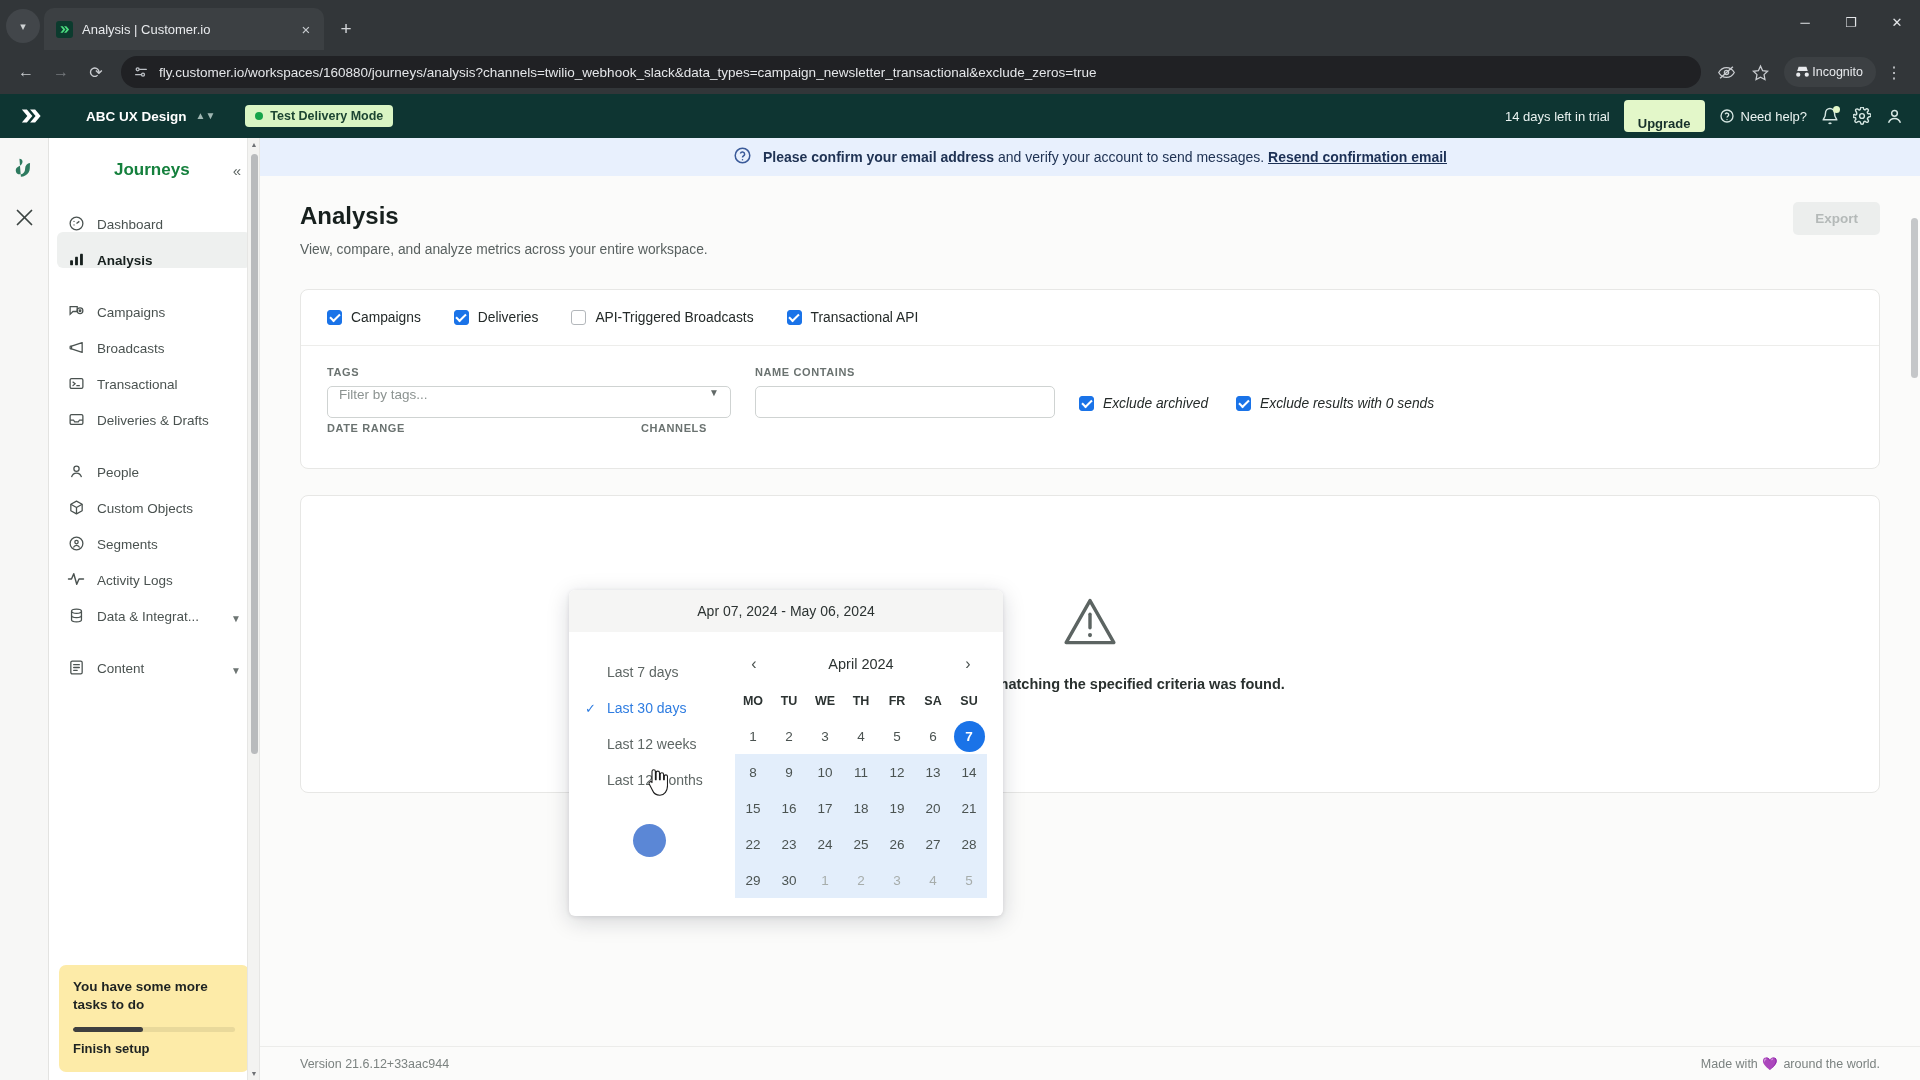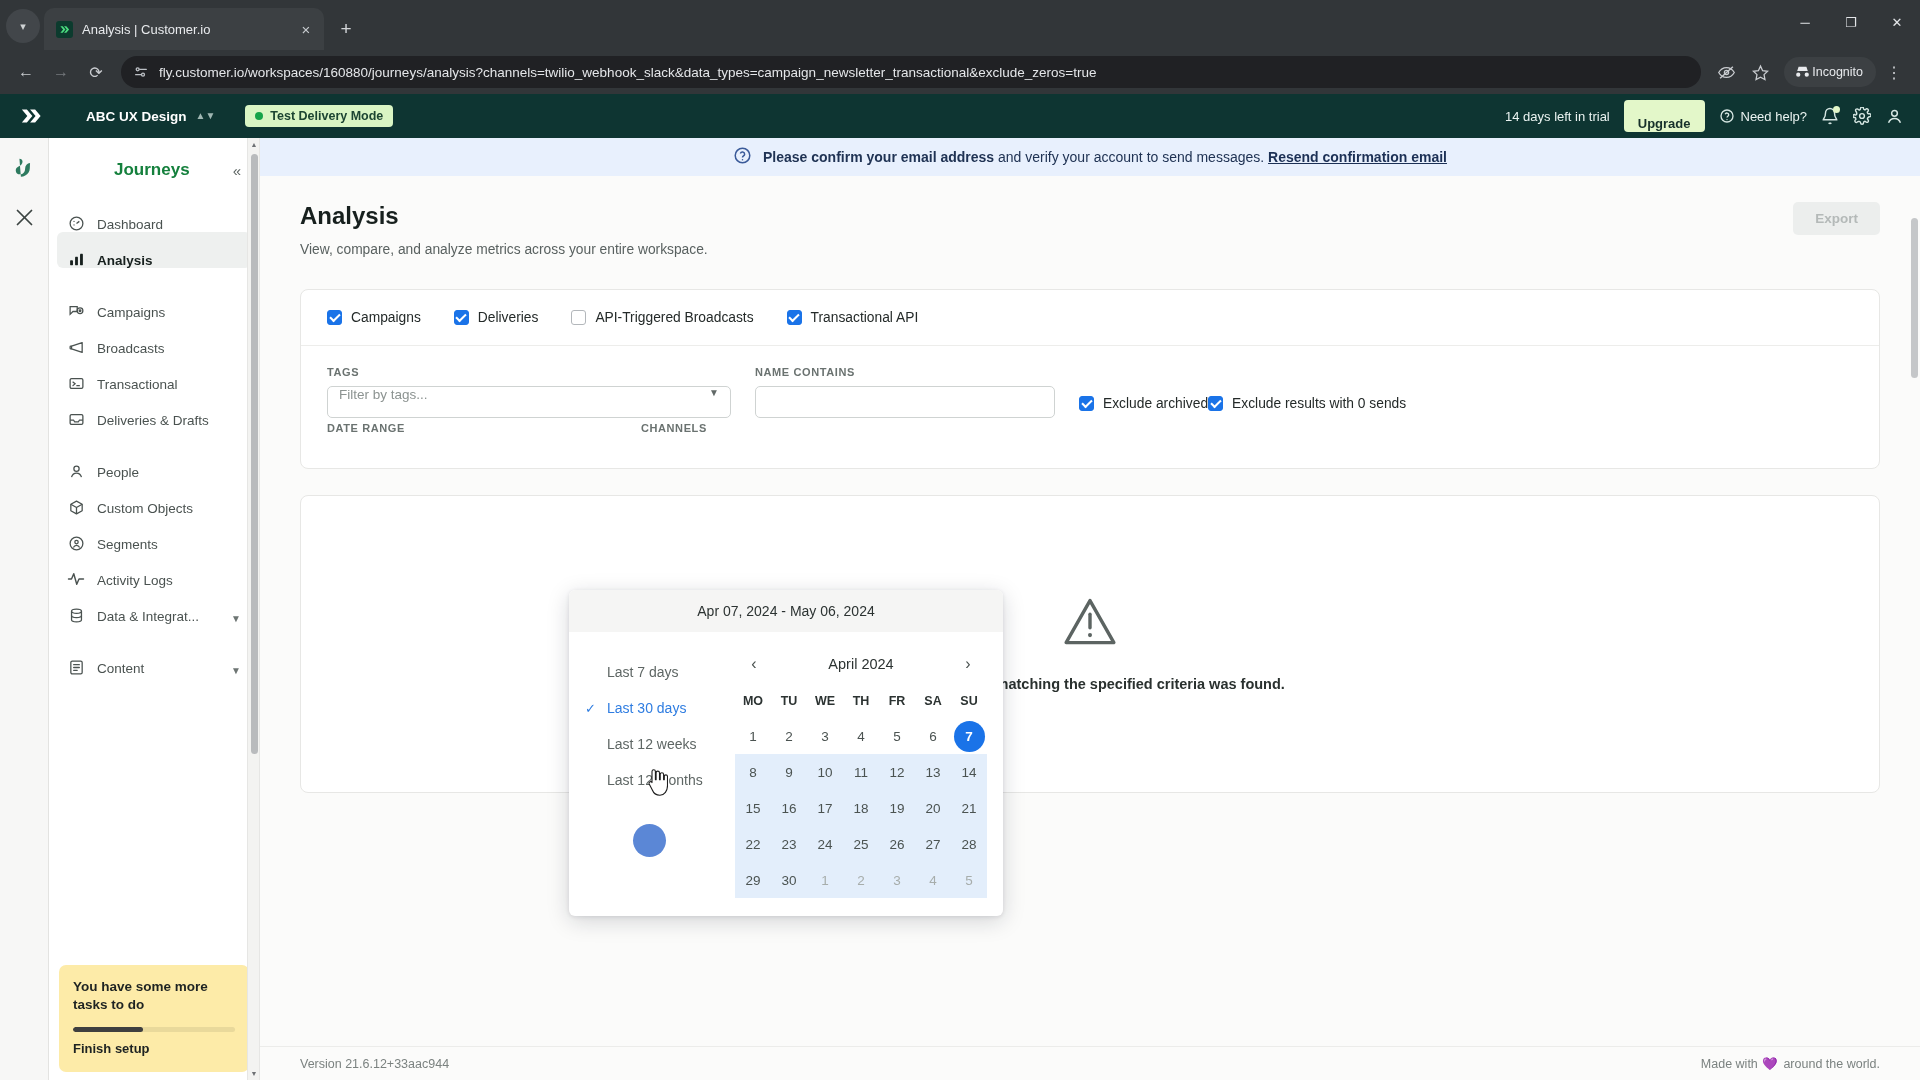--- a/index.html
+++ b/index.html
@@ -216,21 +216,21 @@
     text-transform: uppercase; margin-bottom: 8px; font-weight: 600;
   }
   .finput {
     height: 32px; border: 1px solid #cfd3d2; border-radius: 5px;
     background: #fff; display: flex; align-items: flex-start; padding: 0 11px;
     font-size: 13.5px; color: #8c9391;
   }
   .finput.tags { width: 404px; justify-content: space-between; }
   .finput.name { width: 300px; }
   .chev-dn { color: #616967; font-size: 10px; }
-  .side-cbx { display: flex; align-items: flex-start; padding-bottom: 7px; }
+  .side-cbx { display: flex; gap: 28px; align-items: flex-start; padding-bottom: 7px; font-style: italic; }
 
   .row2b { display: flex; gap: 24px; margin-top: 4px; }
 
   .empty-panel {
     margin-top: 26px; background: #fff; border: 1px solid #e7e7e5;
     border-radius: 8px; height: 298px; display: flex; flex-direction: column;
     align-items: center; justify-content: center; gap: 26px;
   }
   .empty-msg { font-size: 14.5px; color: #2a312f; font-weight: 600; }
 

